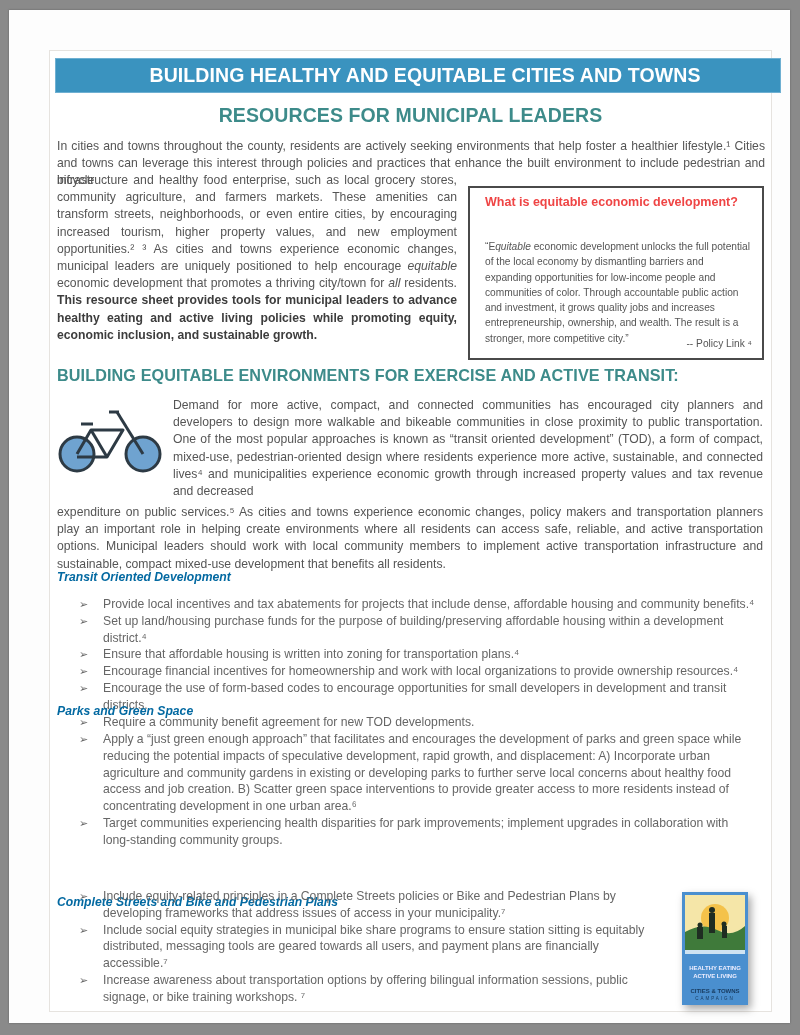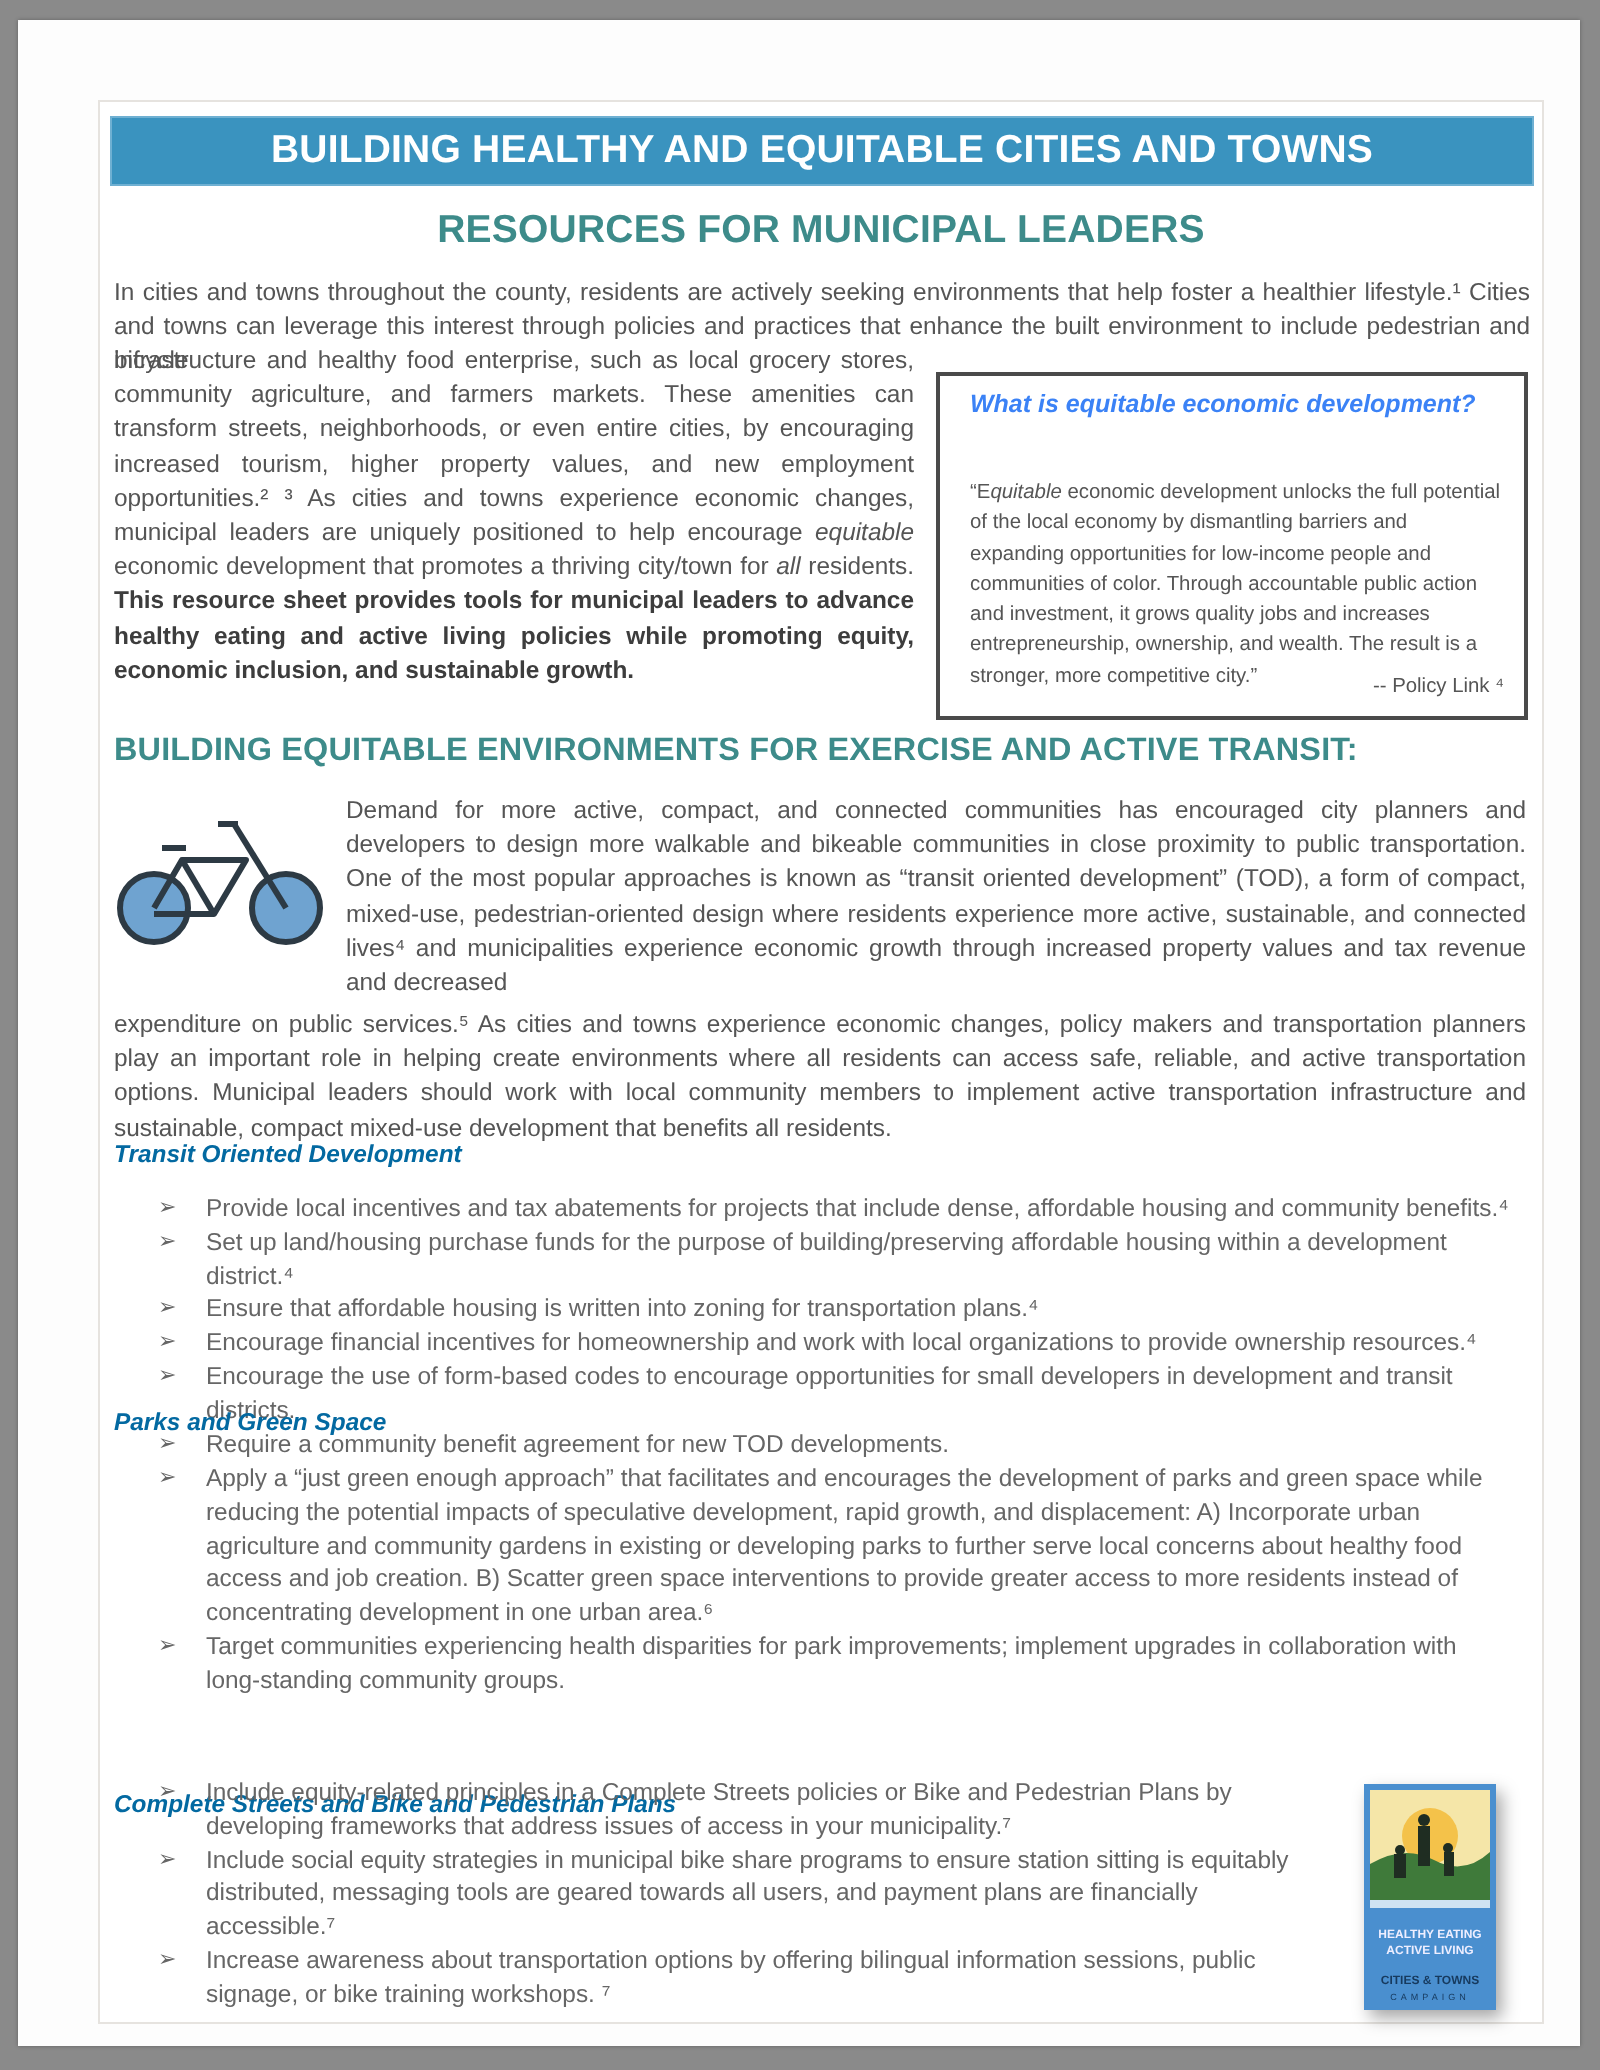--- a/index.html
+++ b/index.html
@@ -18,37 +18,38 @@
   }
   .page {
     position:absolute; left:40px; top:40px; width:721px; height:960px;
     background:#ffffff; border:1px solid #e6e3df;
   }
   .banner {
     position:absolute; left:5px; top:7px; width:710px; height:33px;
     background:#3a93bf; color:#ffffff; text-align:center;
     font-weight:bold; font-size:19.5px; line-height:33px; letter-spacing:0.1px;
     border:1px solid #6fb0d2;
+    padding-left:14px;
   }
   .subtitle {
     position:absolute; left:0; top:53px; width:721px; text-align:center;
     color:#3d8b8a; font-weight:bold; font-size:19.5px; letter-spacing:0.1px;
   }
   .text {
     color:#555; font-size:12.2px; line-height:17.2px; text-align:justify;
   }
   .intro-top { position:absolute; left:7px; top:87px; width:708px; }
   .intro-left { position:absolute; left:7px; top:121px; width:400px; }
   .intro-left b { color:#3d3d3d; }
   .sidebox {
     position:absolute; left:418px; top:135px; width:292px; height:170px;
     border:2px solid #4a4a4a; background:#fff;
   }
   .sidebox-title {
-    position:absolute; left:15px; top:7px; color:#3b82f6; font-weight:bold; font-style:italic; font-size:12.5px;
+    position:absolute; left:15px; top:7px; color:#ef4444; font-weight:bold; font-size:12.5px;
   }
   .sidebox-quote {
     position:absolute; left:15px; top:35px; width:268px; color:#555; font-size:10.2px; line-height:15.3px;margin-top:16px;
   }
   .sidebox-attr {
     position:absolute; right:10px; top:150px; color:#555; font-size:10.2px;
   }
   .section-head {
     position:absolute; left:7px; top:315px; color:#3d8b8a; font-weight:bold; font-size:16.2px; letter-spacing:0.1px;
   }

